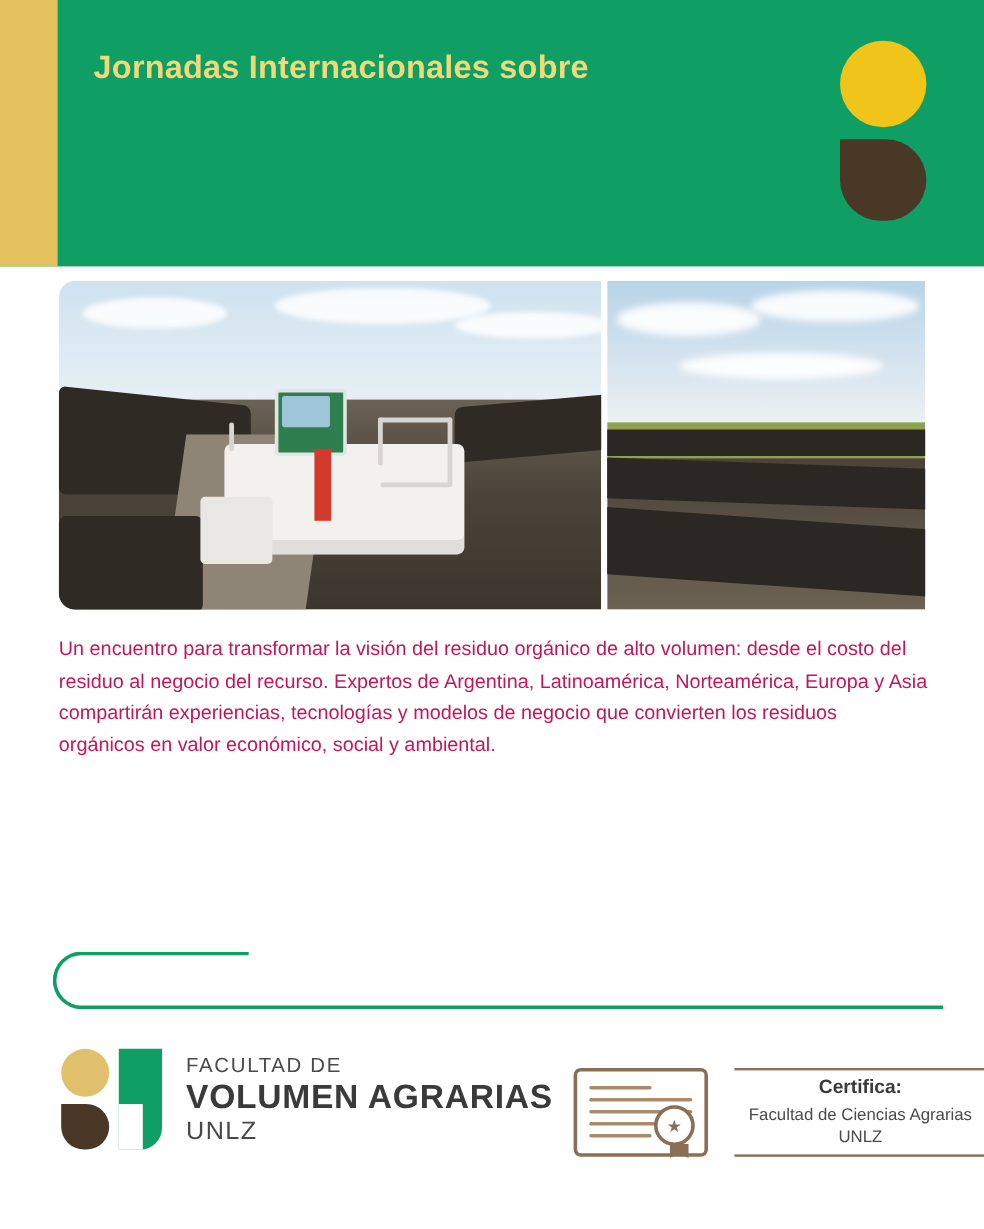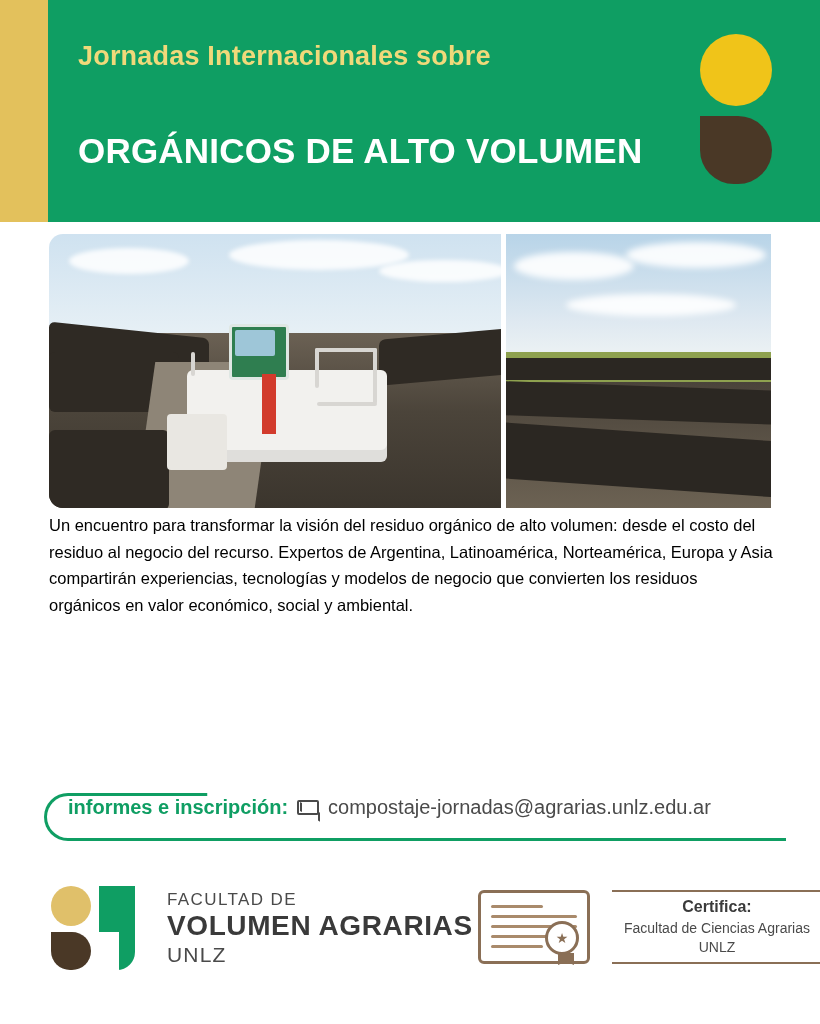--- a/index.html
+++ b/index.html
@@ -179,25 +179,25 @@
     background: linear-gradient(#4a433a, #6c6253);
   }
   .pile-b {
     position: absolute; background: #2b2722; border-radius: 4px;
   }
 
   
   .lead {
     position: absolute;
     left: 49px;
-    top: 512px;
+    top: 528px;
     width: 724px;
     font-size: 16.5px;
     line-height: 1.62;
-    color: #000000;
+    color: #be185d;
   }
 
   .details {
     position: absolute;
     left: 49px;
     top: 663px;
     width: 724px;
   }
   .detail-line {
     font-size: 20px;
@@ -274,24 +274,24 @@
   .footer {
     position: absolute;
     left: 0;
     top: 872px;
     width: 820px;
     height: 152px;
   }
   .logo-block {
     position: absolute;
     left: 49px;
-    top: 12px;
+    top: 0;
     display: flex;
     align-items: center;
-    gap: 30px;
+    gap: 18px;
   }
   .logo-mark {
     position: relative;
     width: 88px;
     height: 88px;
   }
   .lm-circle {
     position: absolute; left: 2px; top: 2px;
     width: 40px; height: 40px; border-radius: 50%;
     background: #e0c06a;
@@ -401,21 +401,20 @@
 </head>
 <body>
 
 <div class="header">
   <div class="header-left-bar"></div>
 
   <div class="header-text">
     <div class="kicker">Jornadas Internacionales sobre</div>
     <h1 class="title">
       <br>
-      <span>ORGÁNICOS DE ALTO VOLUMEN</span>
     </h1>
   </div>
 
   <div class="header-mark">
     <div class="mark-circle"></div>
     <div class="mark-leaf"></div>
   </div>
 </div>
 
 <div class="images">
@@ -461,25 +460,20 @@
   </div>
 </div>
 
 <div class="lead">Un encuentro para transformar la visión del residuo orgánico de alto volumen: desde el costo del residuo al negocio del recurso. Expertos de Argentina, Latinoamérica, Norteamérica, Europa y Asia compartirán experiencias, tecnologías y modelos de negocio que convierten los residuos orgánicos en valor económico, social y ambiental.</div>
 
 <div class="details">
 </div>
 
 <div class="contact">
   <div class="contact-bracket"></div>
-  <div class="contact-inner">
-    <span class="contact-label">informes e inscripción:</span>
-    <span class="mail-icon"></span>
-    <span class="contact-mail">compostaje-jornadas@agrarias.unlz.edu.ar</span>
-  </div>
 </div>
 
 <div class="footer">
 
   <div class="logo-block">
     <div class="logo-mark">
       <div class="lm-circle"></div>
       <div class="lm-leaf"></div>
       <div class="lm-bar"></div>
     </div>

